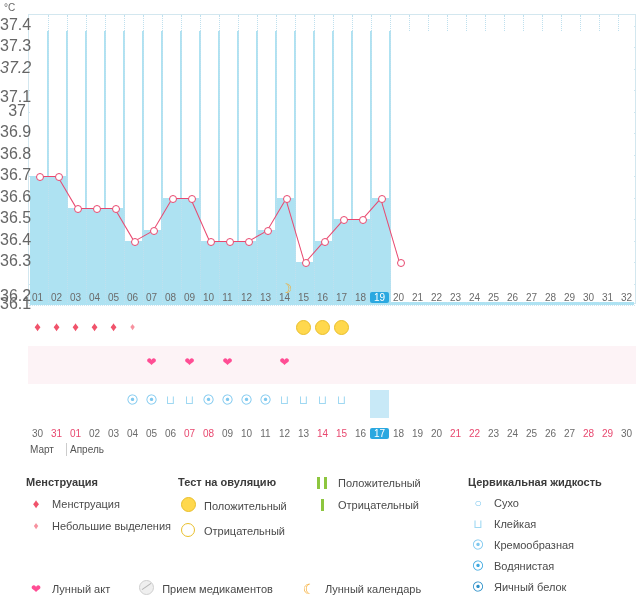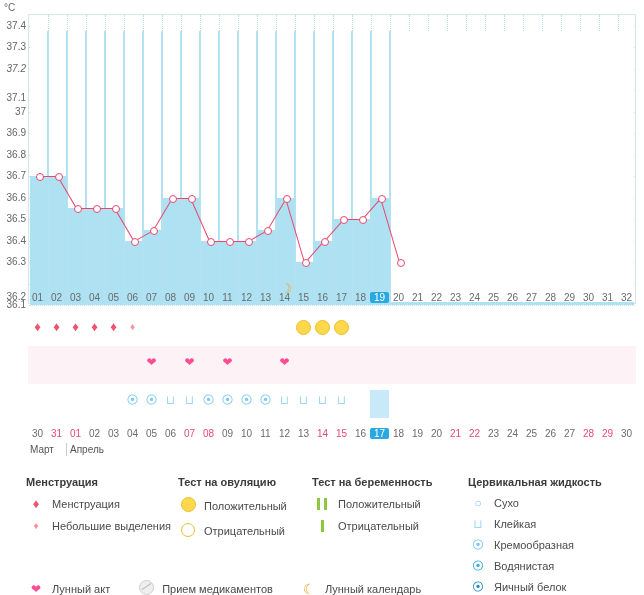--- a/index.html
+++ b/index.html
@@ -17,21 +17,21 @@
   
   #chart{position:absolute;left:0;top:0;width:644px;height:310px;}
   .ylabel{position:absolute;left:4px;top:2px;font-size:10px;color:#666;}
   .plot{
     position:absolute;left:28px;top:14px;width:608px;height:290px;
     border:1px solid #d3e7ef;
     background:#ffffff;
     box-sizing:border-box;
   }
   .gridrow{position:absolute;left:0;right:0;height:0;border-top:1px dotted #cfe6f0;}
-  .ytick{position:absolute;left:0;width:26px;text-align:right;font-size:10px;color:#666;transform:translateY(-50%);}
+  .ytick{position:absolute;left:0;width:26px;text-align:right;font-size:16px;color:#666;transform:translateY(-50%);}
   .band{
     position:absolute;left:1px;right:1px;
     background:#aee2f2;
   }
   .vtick{position:absolute;top:0;bottom:0;width:0;border-left:1px dotted #bfe0ee;}
   .bar{position:absolute;background:#aee2f2;}
   .seg{position:absolute;height:0;border-top:1.6px solid #e8486f;transform-origin:0 0;}
   .pt{
     position:absolute;width:6px;height:6px;border-radius:50%;
     background:#ffffff;border:1.6px solid #e8486f;
@@ -340,21 +340,20 @@
         <span class="lico"><span class="doty"></span></span>
         <span>Положительный</span>
       </div>
       <div class="litem">
         <span class="lico"><span class="ringy"></span></span>
         <span>Отрицательный</span>
       </div>
     </div>
 
     <div class="lcol" style="left:286px;width:170px;">
-      <div class="ltitle">Тест на беременность</div>
       <div class="litem">
         <span class="lico"><span class="bar2 g"></span>&nbsp;<span class="bar2 g"></span></span>
         <span>Положительный</span>
       </div>
       <div class="litem">
         <span class="lico"><span class="bar2 g"></span></span>
         <span>Отрицательный</span>
       </div>
     </div>
 

